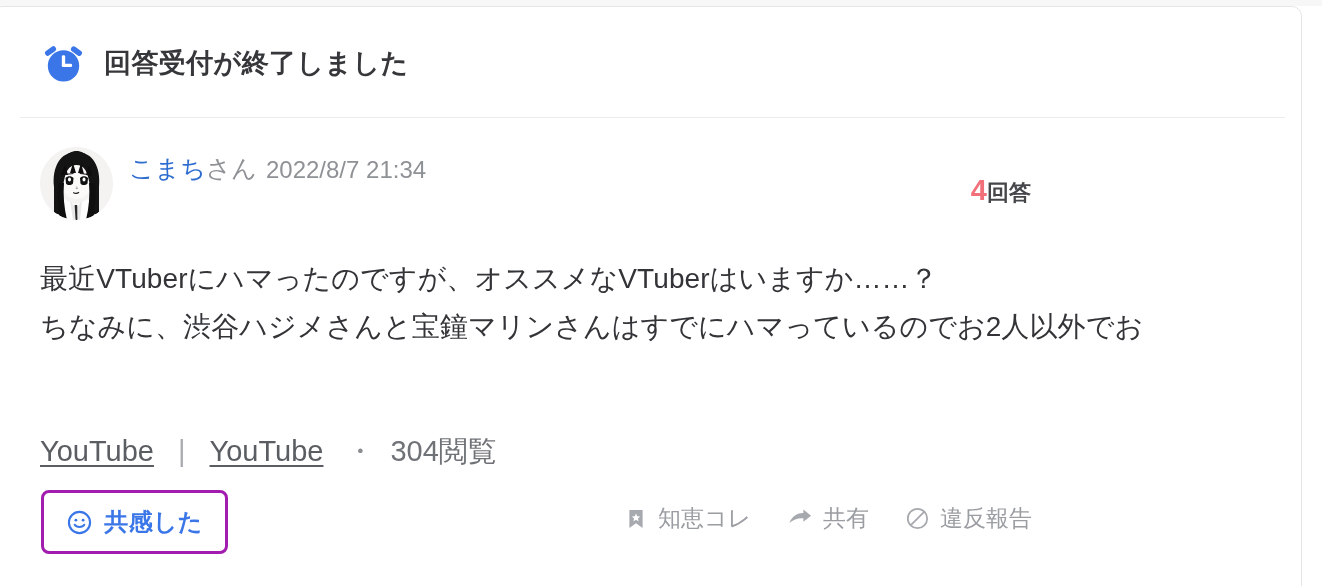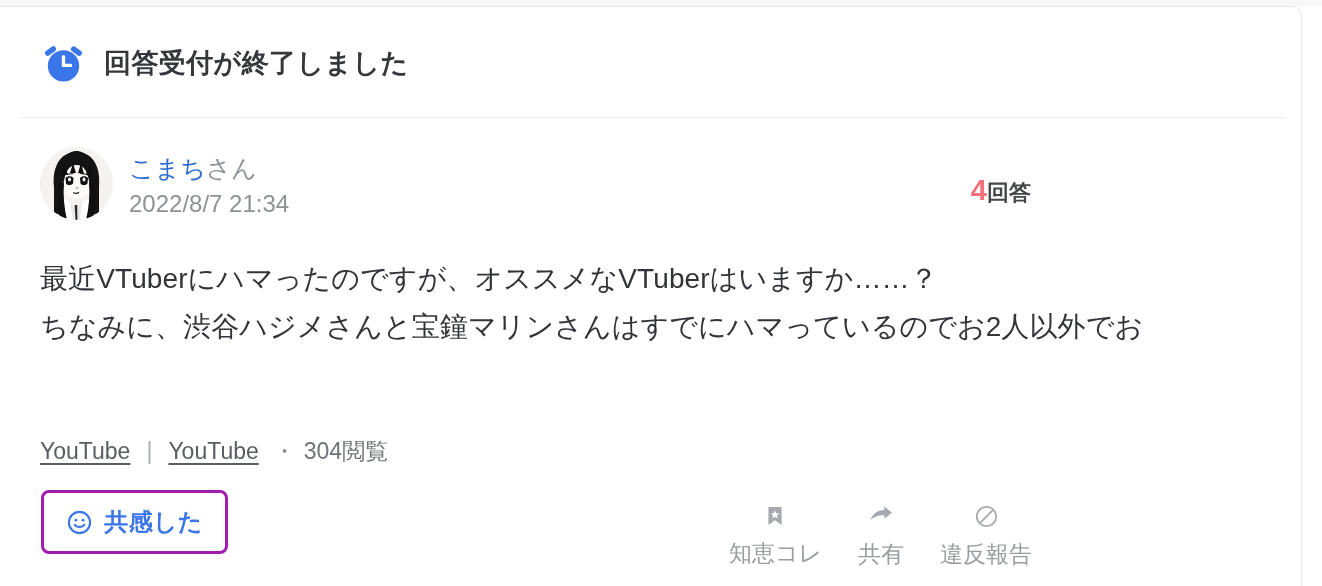--- a/index.html
+++ b/index.html
@@ -91,23 +91,24 @@
     border-radius: 50%;
     overflow: hidden;
     flex: 0 0 auto;
     background: #f2f2f2;
     display: block;
   }
   .avatar svg { display: block; width: 73px; height: 73px; }
 
   .author-meta {
     display: flex;
-    flex-direction: column;
+    flex-direction: row;
     justify-content: flex-start;
     padding-top: 4px;
+    gap: 9px;
   }
   .author-name-line {
     font-size: 25px;
     line-height: 34px;
     white-space: nowrap;
   }
   .author-name {
     color: #2e6dd0;
     font-weight: 400;
   }
@@ -153,27 +154,27 @@
     color: #333438;
     letter-spacing: 0.1px;
   }
   .question-body .line { display: block; white-space: nowrap; }
 
   
   .meta-line {
     position: absolute;
     left: 40px;
     top: 435px;
-    font-size: 23px;
+    font-size: 29px;
     line-height: 32px;
     color: #6f7276;
     white-space: nowrap;
     display: flex;
     align-items: baseline;
-    gap: 4px;
+    gap: 12px;
   }
   .meta-link {
     color: #5a5d61;
     text-decoration: underline;
     text-underline-offset: 4px;
     cursor: pointer;
   }
   .meta-sep { color: #a9acb0; padding: 0 12px; }
   .meta-dot { padding: 0 4px 0 10px; color: #8a8d91; }
   .meta-views { color: #6f7276; }
@@ -209,21 +210,20 @@
     display: flex;
     align-items: center;
     gap: 36px;
   }
   .action-item {
     display: flex;
     align-items: center;
     gap: 10px;
     cursor: pointer;
     white-space: nowrap;
-    flex-direction: column;
   }
   .action-label {
     font-size: 23px;
     color: #9a9da1;
   }
   .action-icon { display: block; }
 </style>
 </head>
 <body>
 

